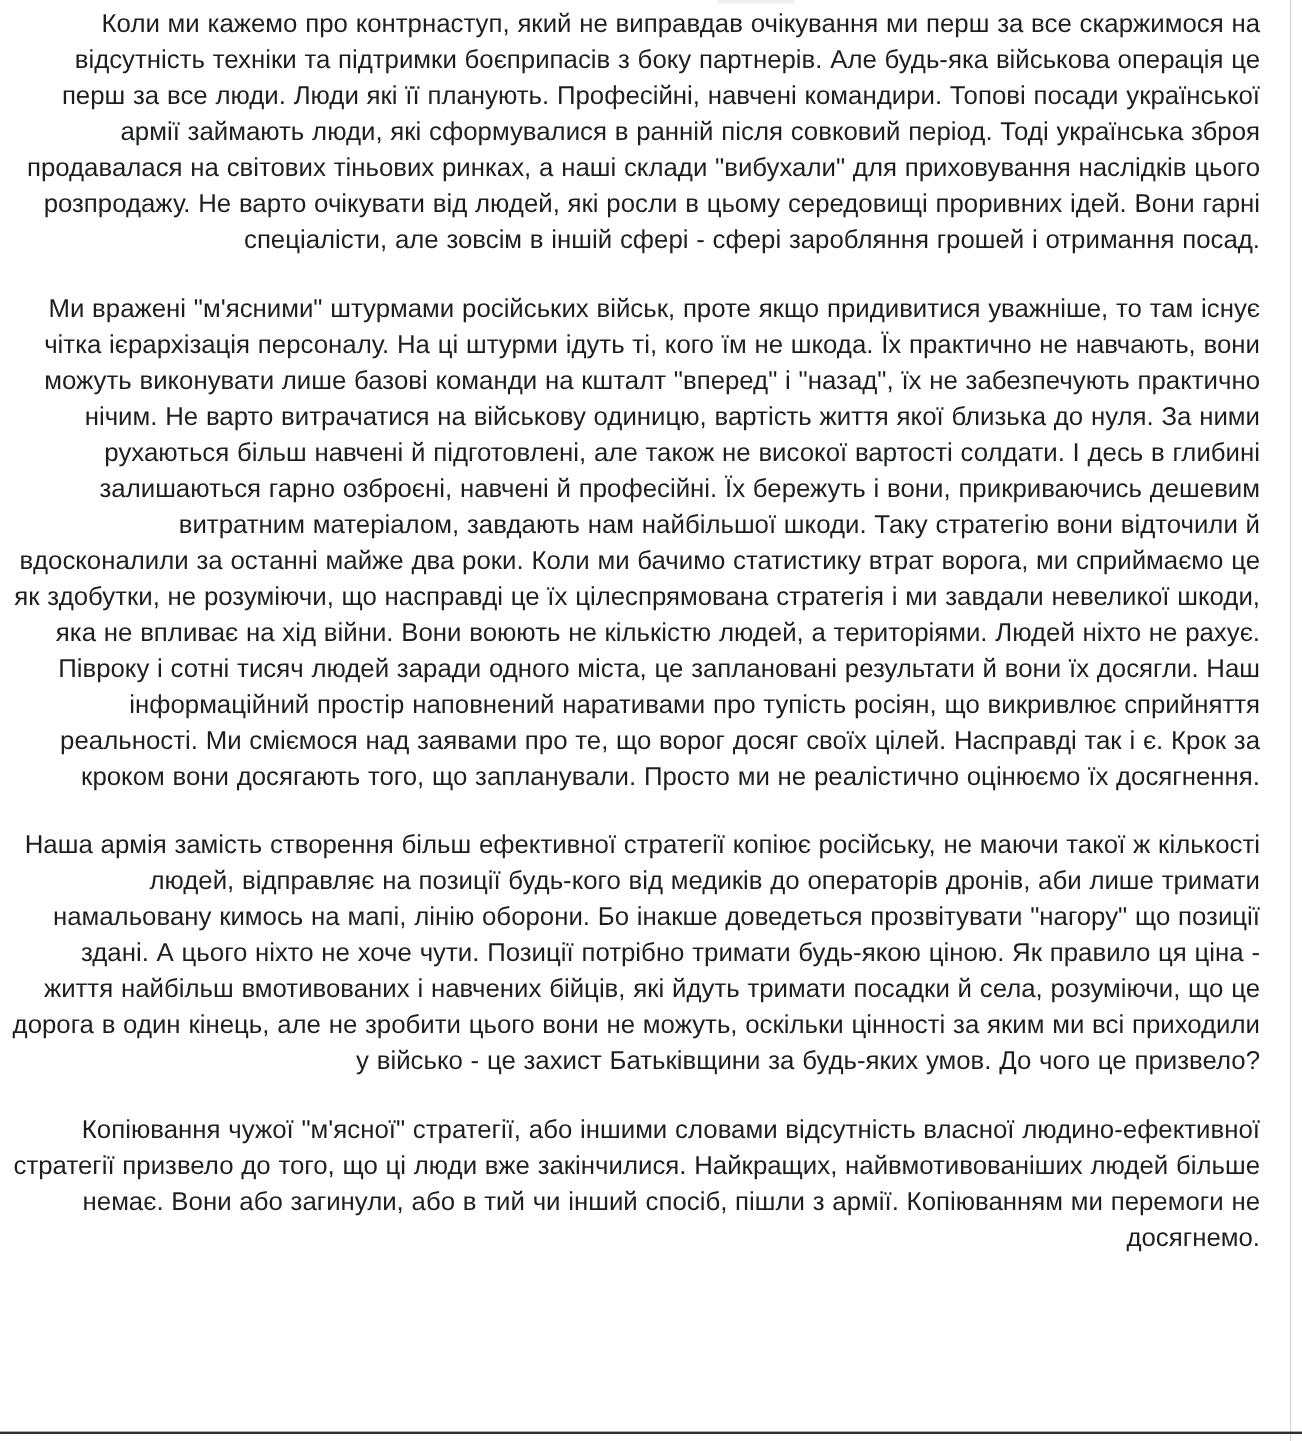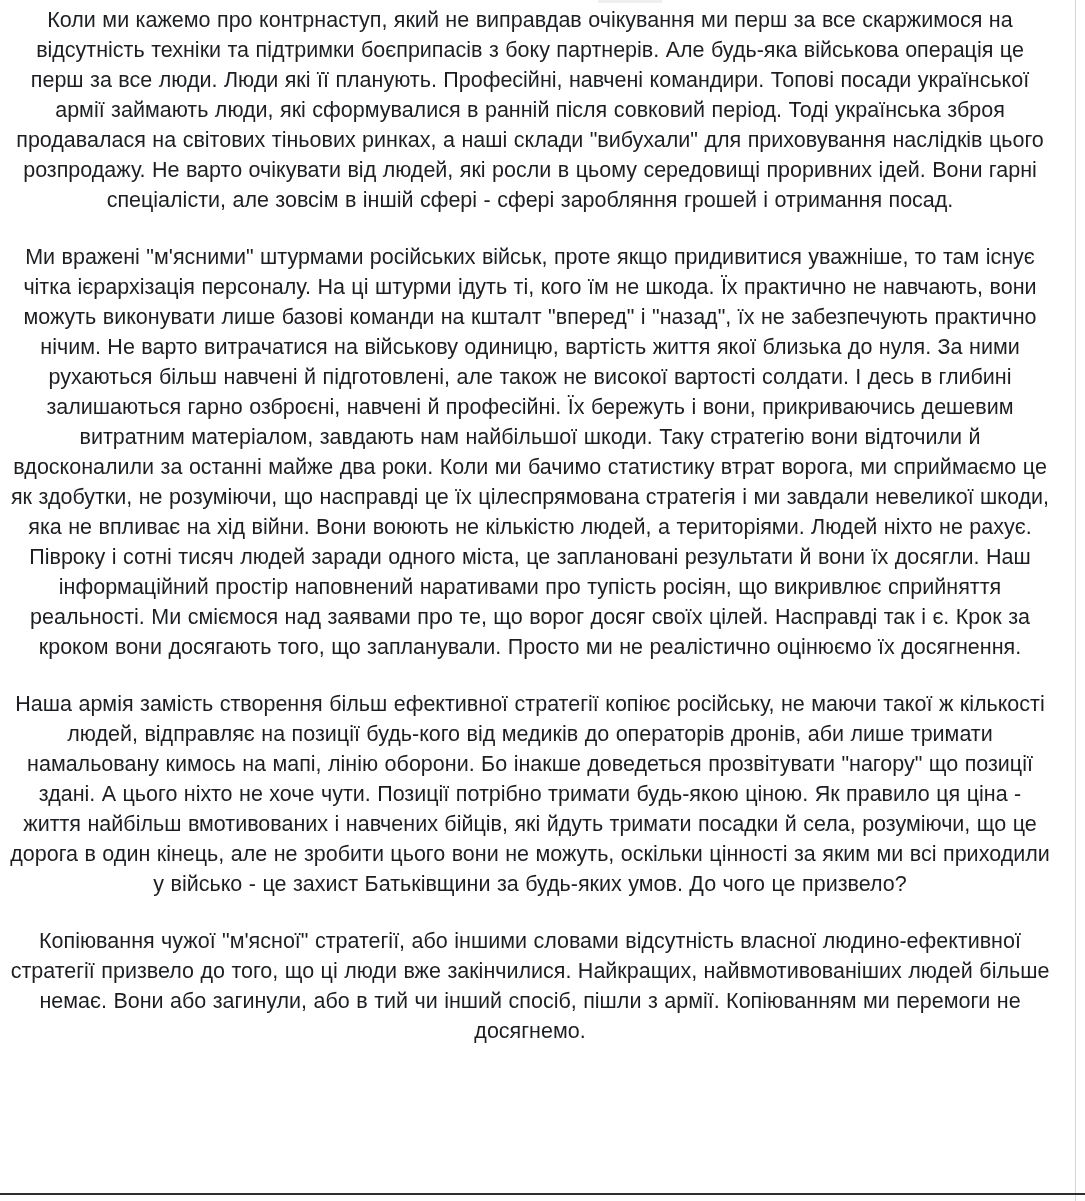--- a/index.html
+++ b/index.html
@@ -19,21 +19,21 @@
     position: absolute;
     top: 5px;
     left: 10px;
     width: 1040px;
   }
   .post-text p {
     margin: 0 0 27px 0;
     font-size: 21.5px;
     line-height: 30px;
     font-weight: 400;
-    text-align: center;
+    text-align: right;
     word-spacing: 0.5px;
   }
   .right-border {
     position: absolute;
     top: 0;
     left: 1075px;
     width: 1px;
     height: 1201px;
     background: #d5d7da;
   }

